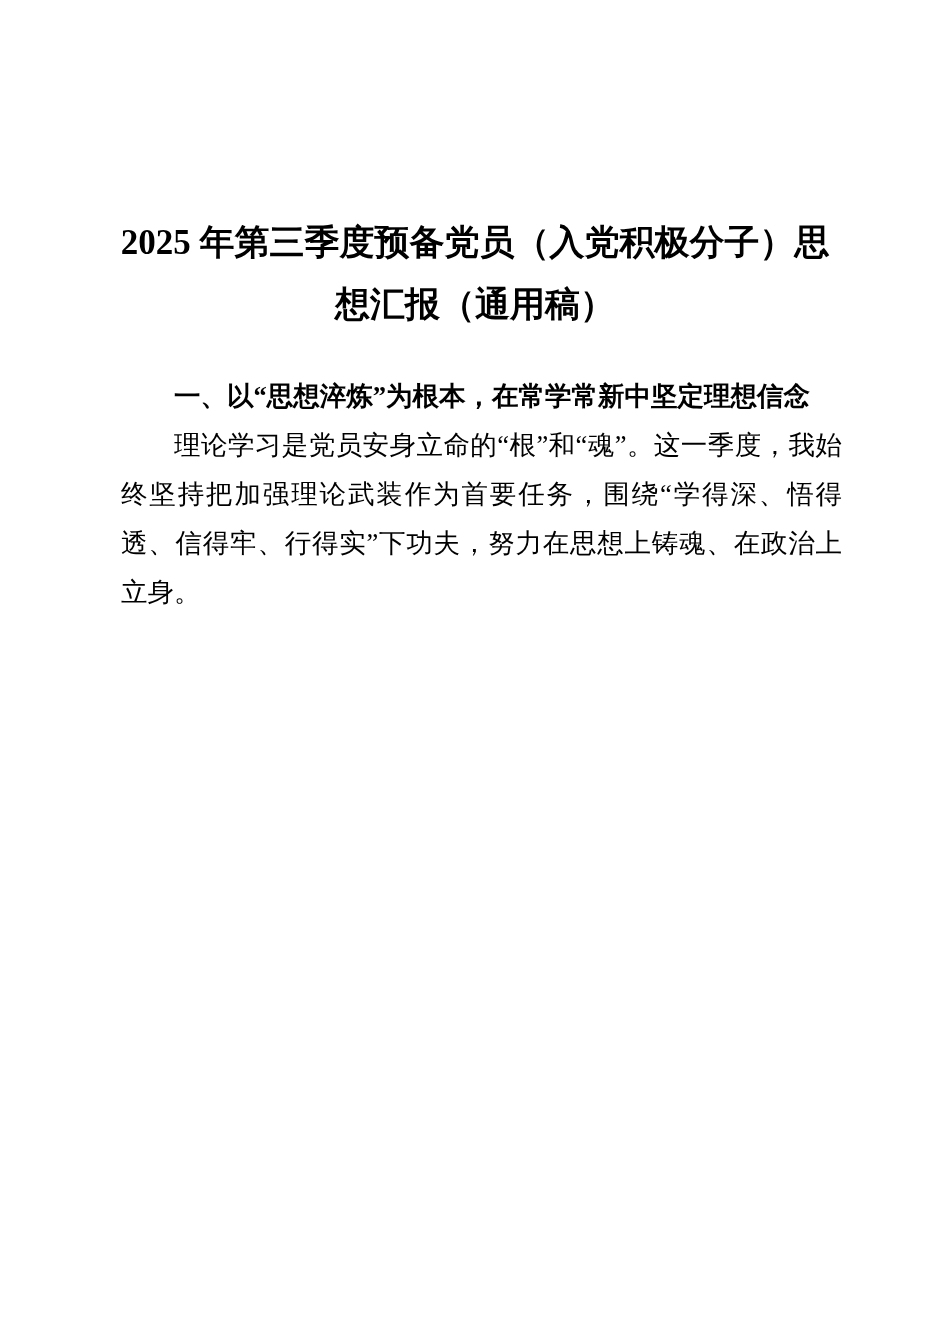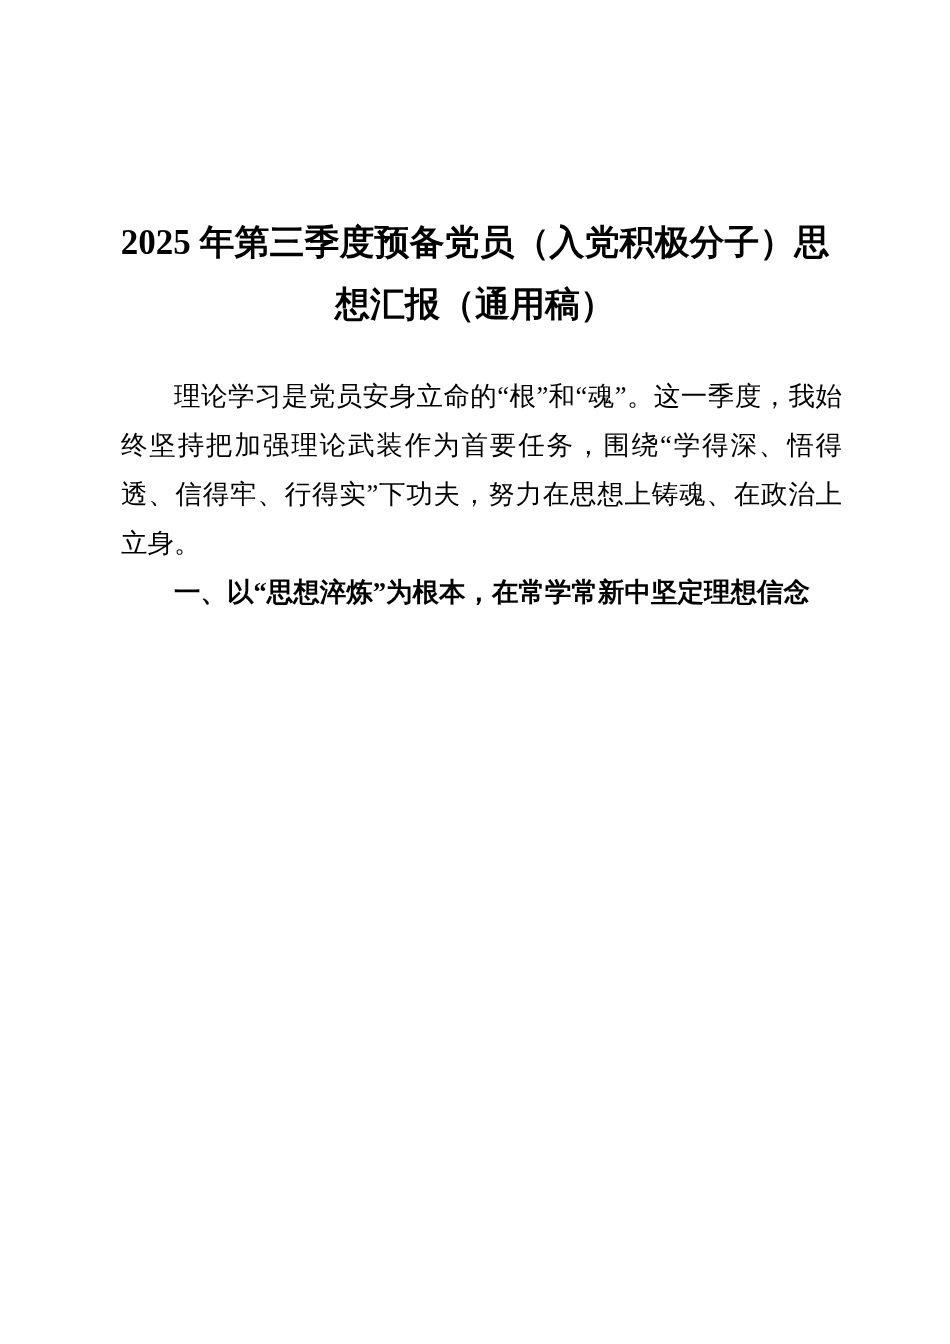--- a/index.html
+++ b/index.html
@@ -44,16 +44,16 @@
     text-align: left;
   }
 </style>
 </head>
 <body>
 
 <div class="page">
   <h1 class="doc-title">2025 年第三季度预备党员（入党积极分子）思想汇报（通用稿）</h1>
 
   <div class="doc-content">
+    <p class="para heading">一、以“思想淬炼”为根本，在常学常新中坚定理想信念</p>
     <p class="para">理论学习是党员安身立命的“根”和“魂”。这一季度，我始终坚持把加强理论武装作为首要任务，围绕“学得深、悟得透、信得牢、行得实”下功夫，努力在思想上铸魂、在政治上立身。</p>
-    <p class="para heading">一、以“思想淬炼”为根本，在常学常新中坚定理想信念</p>
   </div>
 </div>
 
 </body></html>

